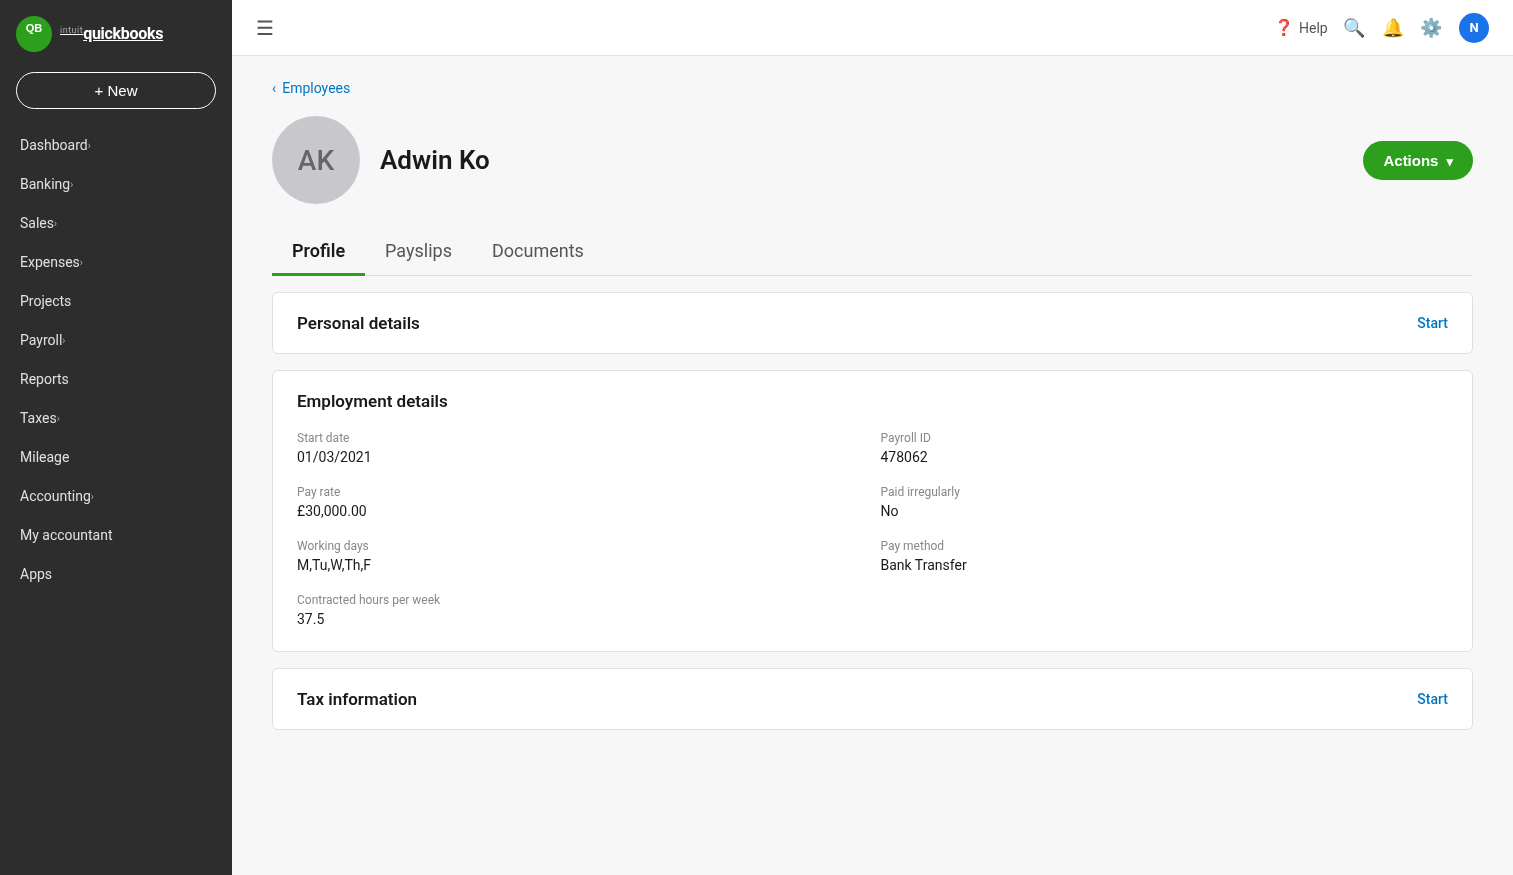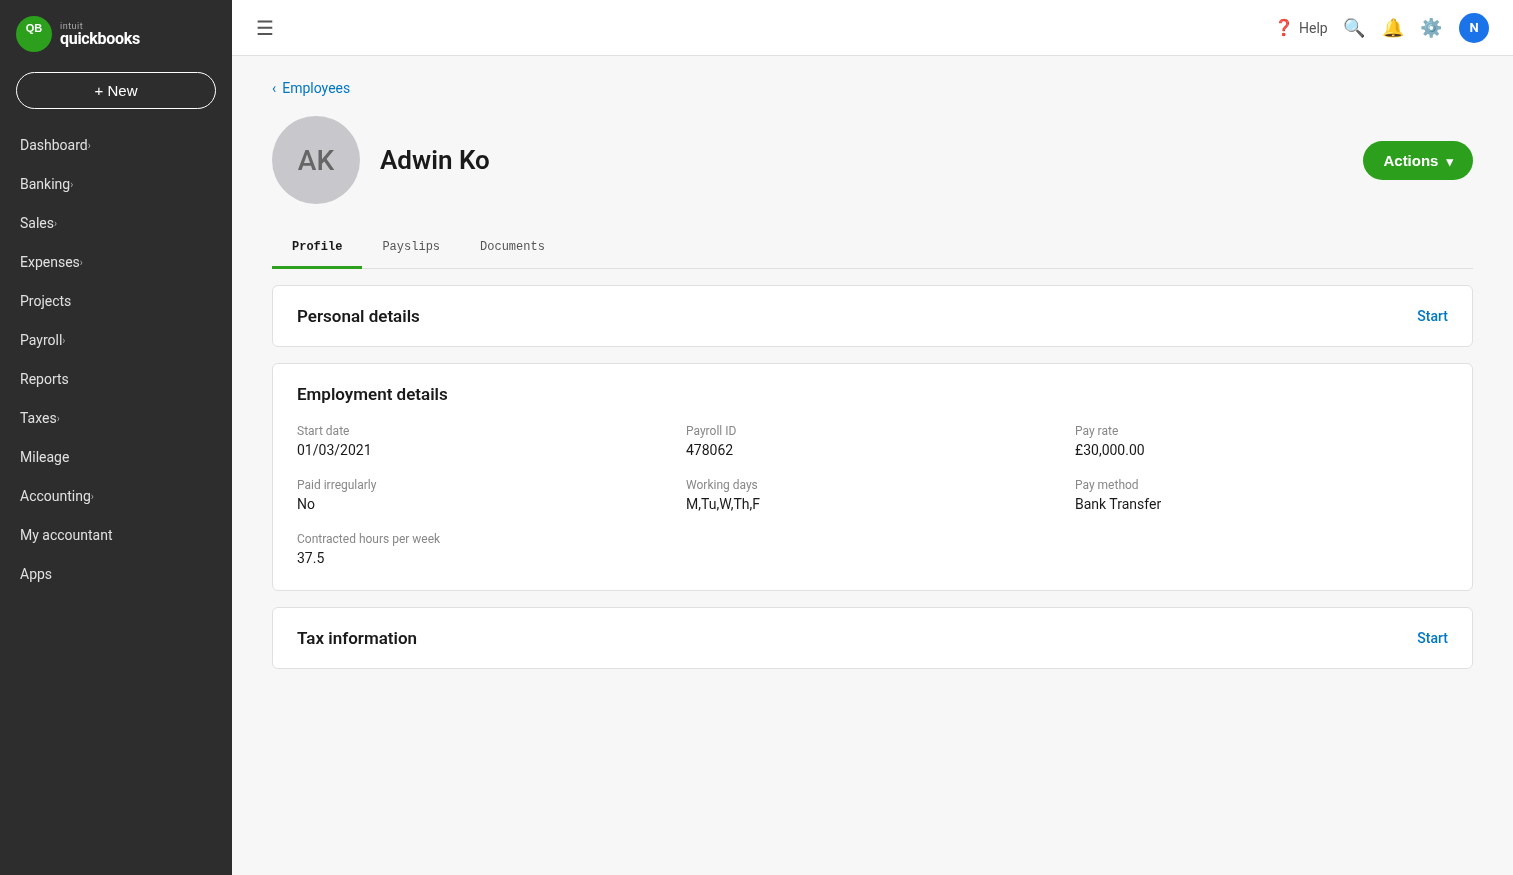--- a/index.html
+++ b/index.html
@@ -23,21 +23,21 @@
     }
     .qb-logo-circle {
       width: 36px; height: 36px;
       background: #2ca01c;
       border-radius: 50%;
       display: flex; justify-content: center;
       font-weight: 900; color: #fff; font-size: 13px;
       margin-right: 8px;
       flex-shrink: 0;
     }
-    .qb-logo-text { display: flex; flex-direction: column; line-height: 1; }
+    .qb-logo-text { display: flex; line-height: 1; text-decoration: underline; }
     .qb-intuit { font-size: 9px; color: #aaa; letter-spacing: 0.5px; }
     .qb-brand { font-size: 16px; font-weight: 700; color: #fff; letter-spacing: -0.3px; }
 
     .new-btn {
       margin: 8px 16px 16px 16px;
       border: 1.5px solid #fff;
       background: transparent;
       color: #fff;
       border-radius: 20px;
       padding: 9px 0;
@@ -132,26 +132,25 @@
       display: flex; align-items: flex-end; gap: 8px;
     }
 
     
     .tabs {
       display: flex; border-bottom: 1.5px solid #e0e0e0;
       margin-bottom: 0;
     }
     .tab {
       padding: 12px 20px;
-      font-size: 12px;
+      font-size: 18px;
       color: #555;
       cursor: pointer;
       border-bottom: 3px solid transparent;
       margin-bottom: -1.5px;
-      font-family: Liberation Mono, monospace;
     }
     .tab.active {
       color: #1a1a1a;
       font-weight: 600;
       border-bottom: 3px solid #2ca01c;
     }
 
     
     .section-card {
       background: #fff;
@@ -161,21 +160,21 @@
       overflow: hidden;
     }
     .section-header {
       display: flex; align-items: center; justify-content: space-between;
       padding: 20px 24px;
     }
     .section-title { font-size: 17px; font-weight: 600; color: #1a1a1a; }
     .section-action { color: #0077c5; font-size: 14px; cursor: pointer; font-weight: 500; }
 
     .section-body { padding: 0 24px 24px 24px; }
-    .detail-grid { display: grid; grid-template-columns: repeat(3, 1fr); gap: 20px 16px; }
+    .detail-grid { display: grid; grid-template-columns: repeat(2, 1fr); gap: 20px 16px; }
     .detail-item {}
     .detail-label { font-size: 12px; color: #888; margin-bottom: 4px; }
     .detail-value { font-size: 14px; color: #1a1a1a; font-weight: 400; }
   </style>
 </head>
 <body>
 
 <div class="sidebar">
   <div class="sidebar-logo">
     <div class="qb-logo-circle">

